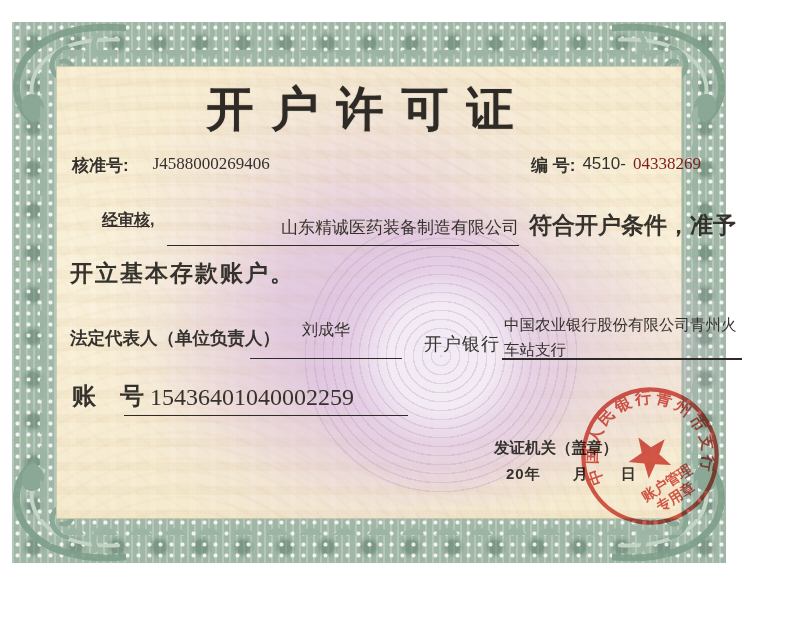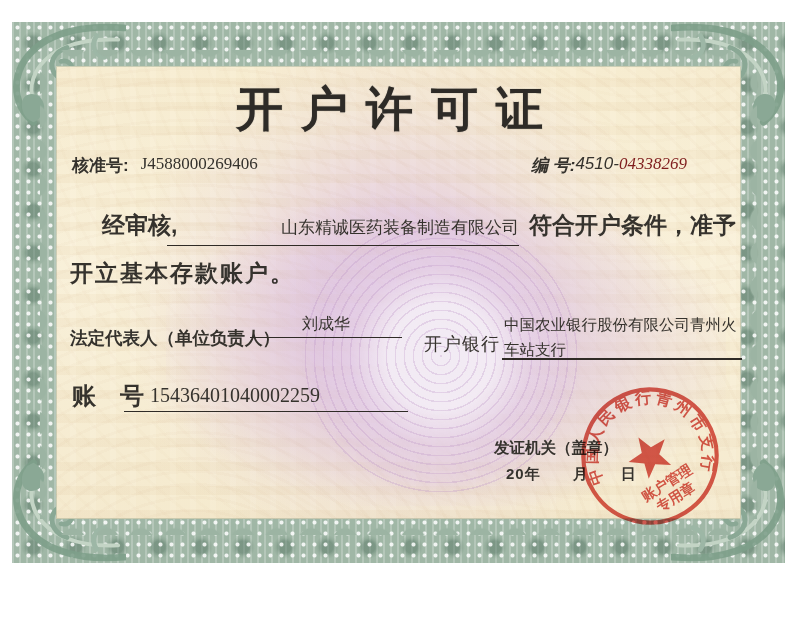--- a/index.html
+++ b/index.html
@@ -2,21 +2,21 @@
 <html><head>
 <meta charset="utf-8">
 <style>
   html,body{margin:0;padding:0;}
   body{
     width:800px;height:620px;background:#ffffff;
     font-family:"Liberation Sans","DejaVu Sans",sans-serif;
     position:relative;overflow:hidden;
   }
   .cert{
-    position:absolute;left:12px;top:22px;width:773px;height:541px;
+    position:absolute;left:12px;top:22px;width:714px;height:541px;
     background:#a2b9a8;
   }
   
   .frame{
     position:absolute;inset:0;
     background-color:#a0b7a6;
     background-image:
       radial-gradient(circle, rgba(255,255,255,.85) 0 1.5px, rgba(255,255,255,0) 2.5px),
       radial-gradient(circle, rgba(79,112,93,.45) 0 6px, rgba(110,140,120,.25) 9px, rgba(110,140,120,0) 12px),
       repeating-linear-gradient(90deg, rgba(255,255,255,.22) 0 2px, rgba(255,255,255,0) 2px 7px);
@@ -77,44 +77,44 @@
   .text-layer{position:absolute;inset:0;color:#35322d;}
   .abs{position:absolute;white-space:nowrap;}
   .title{
     left:0;right:0;top:56px;text-align:center;
     font-family:"Liberation Serif","DejaVu Serif",serif;
     font-size:47px;font-weight:900;letter-spacing:18px;color:#2e2b27;
     text-shadow:0 0 1px rgba(46,43,39,.6);
   }
   .lbl{font-weight:700;}
   .serif{font-family:"Liberation Serif","DejaVu Serif",serif;}
-  .row-approval{left:60px;top:132px;font-size:17px;display:flex;gap:12px;}
-  .row-serial{left:519px;top:132px;font-size:17px;display:flex;font-style:italic;}
+  .row-approval{left:60px;top:132px;font-size:17px;display:flex;gap:24px;}
+  .row-serial{left:519px;top:132px;font-size:17px;display:flex;gap:7px;}
   .red{color:#7f1d1d;}
-  .review-prefix{left:90px;top:188px;font-size:23px;font-weight:700;}
+  .review-prefix{left:90px;top:188px;font-size:16px;font-weight:700;text-decoration:underline;}
   .company-line{
     left:155px;top:194px;width:352px;text-align:right;
     font-size:17px;border-bottom:1.5px solid #2f2b26;padding-bottom:6px;white-space:nowrap;
   }
   .review-suffix{left:517px;top:188px;font-size:23px;font-weight:700;}
   .open-line{left:58px;top:236px;font-size:23px;font-weight:700;letter-spacing:2px;}
   .legal-label{left:58px;top:304px;font-size:17.5px;font-weight:700;}
   .legal-name{
-    left:238px;top:292px;width:152px;text-align:center;font-size:16px;
-    border-bottom:1.5px solid #2f2b26;padding-bottom:2px;
+    left:238px;top:298px;width:152px;text-align:center;font-size:16px;
+    border-bottom:1.5px solid #2f2b26;padding-bottom:17px;
   }
   .bank-label{left:412px;top:310px;font-size:18px;font-weight:400;letter-spacing:1px;}
   .bank-name{
     left:492px;top:290px;width:240px;font-size:15.5px;line-height:25px;
     white-space:normal;
   }
   .bank-underline{left:490px;top:336px;width:240px;height:1.5px;background:#2f2b26;}
   .acct-label{left:60px;top:358px;font-size:24px;font-weight:700;}
   .acct-value{
-    left:112px;top:362px;width:258px;font-size:20px;
+    left:112px;top:362px;width:258px;font-size:24px;
     border-bottom:1.5px solid #2f2b26;padding:0 0 4px 26px;
   }
   .issuer-label{left:482px;top:416px;font-size:15.5px;font-weight:700;}
   .date-line{left:494px;top:443px;font-size:15px;font-weight:600;letter-spacing:1px;}
 
   .stamp{
     position:absolute;left:560px;top:356px;width:156px;height:156px;
     transform:rotate(-32deg);mix-blend-mode:multiply;opacity:.88;
   }
 </style>

